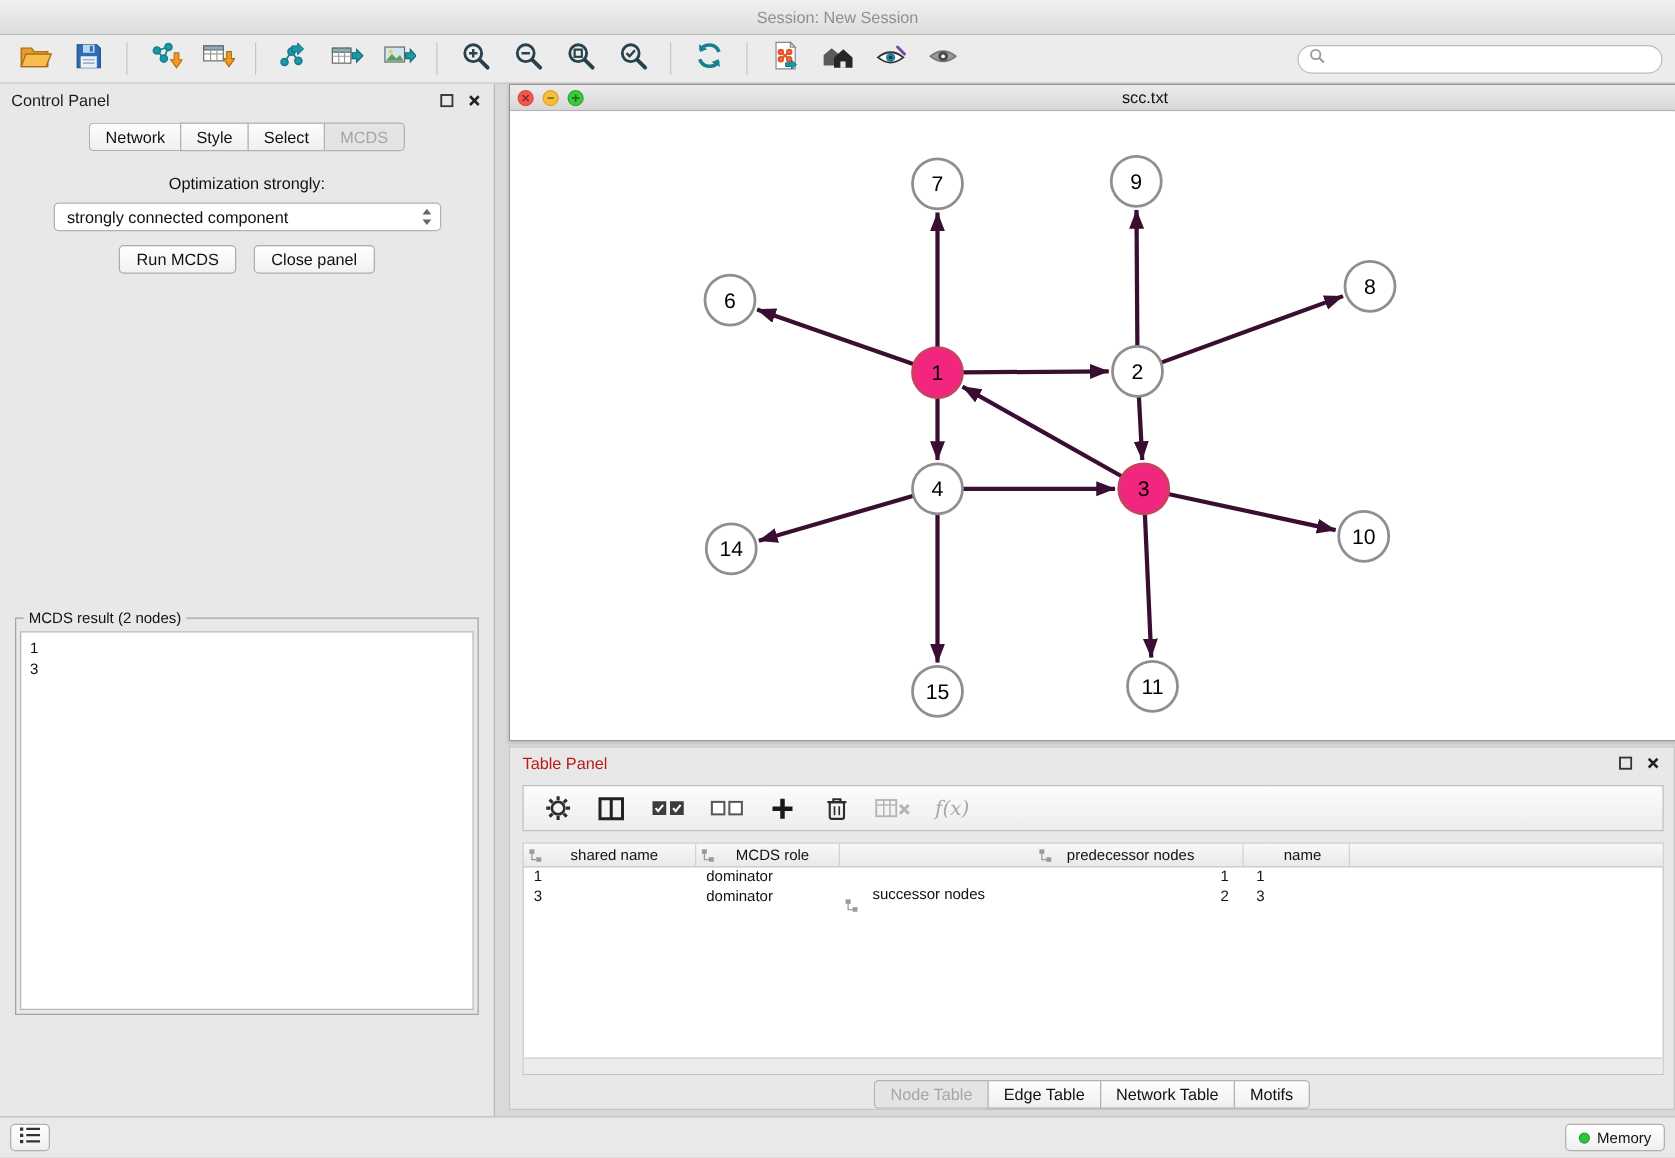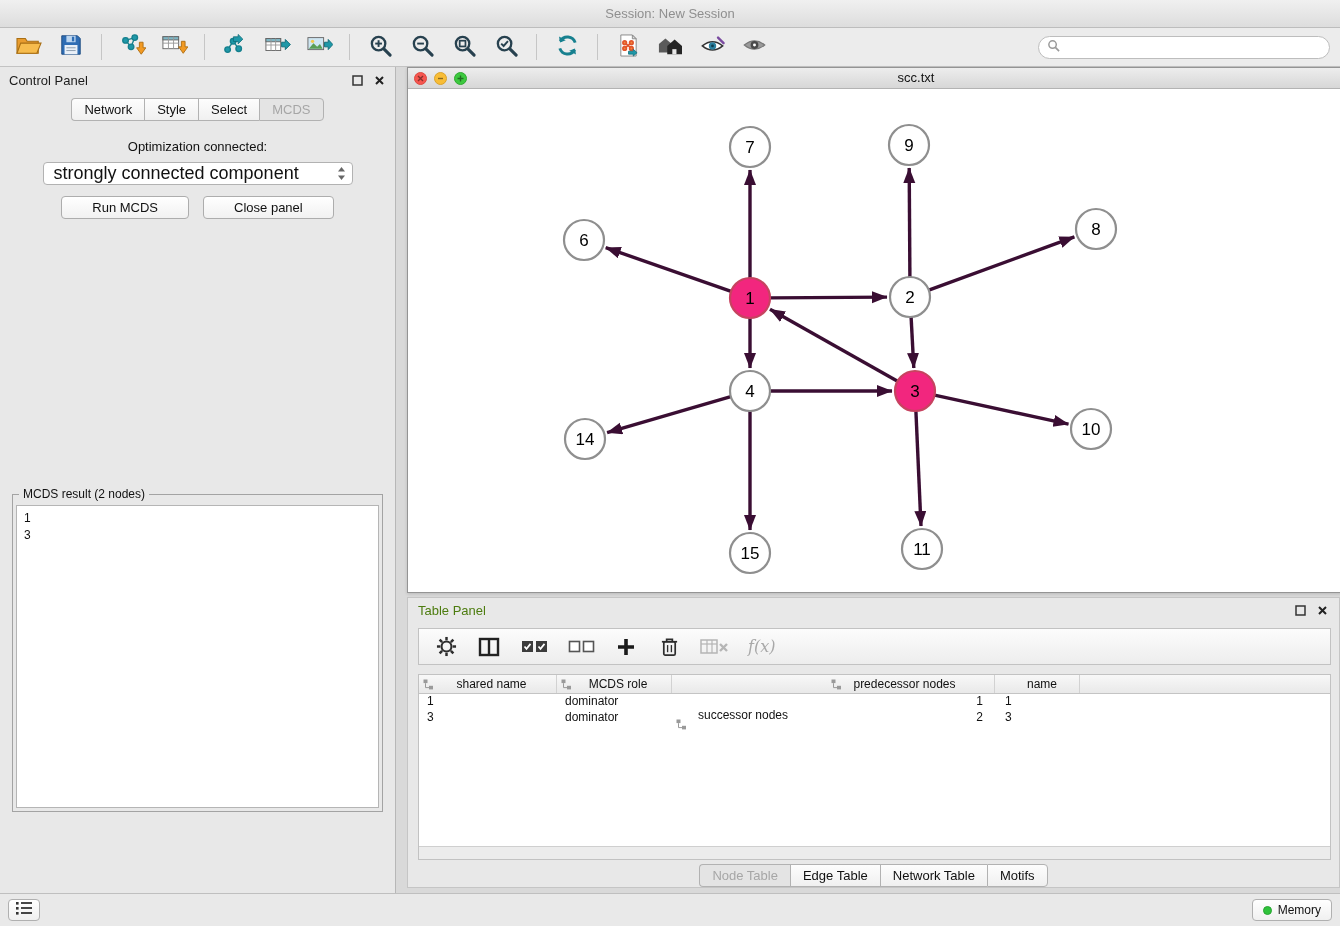--- a/index.html
+++ b/index.html
@@ -31,24 +31,24 @@
   .seg { display:flex; justify-content:center; }
   .seg .tab { padding:3px 12px; font-size:13px; color:#111; text-align:center;
     background:linear-gradient(#fdfdfd,#f0f0f0); border:1px solid #b2b2b2; border-right:none; }
   .seg .tab:first-child { border-radius:4px 0 0 4px; }
   .seg .tab:last-child { border-right:1px solid #b2b2b2; border-radius:0 4px 4px 0; }
   .seg .tab.active { background:#e4e4e4; color:#a6a6a6; }
 
   .cp-tabs { margin-top:5px; }
   .opt-label { margin-top:18px; text-align:center; font-size:13px; color:#111; }
   .dropdown { margin:8px auto 0; width:310px; height:23px; background:#fff; border:1px solid #b2b2b2;
-    border-radius:4px; display:flex; align-items:center; padding:0 6px 0 10px; font-size:18px; color:#111; }
+    border-radius:4px; display:flex; align-items:center; padding:0 6px 0 10px; font-size:13px; color:#111; }
   .dropdown .dd-arrows { margin-left:auto; display:flex; align-items:center; }
   .cp-buttons { margin-top:11px; display:flex; justify-content:center; gap:14px; }
-  .btn { height:23px; padding:0 30px; font-size:13px; color:#111;
+  .btn { height:23px; padding:0 13px; font-size:13px; color:#111;
     background:linear-gradient(#ffffff,#f1f1f1); border:1px solid #adadad; border-radius:4px; }
 
   .result-group { position:absolute; left:12px; top:427px; width:371px; height:318px;
     border:1px solid #a3a3a3; }
   .result-title { position:absolute; top:-8px; left:6px; background:#e8e8e8; padding:0 4px;
     font-size:12px; color:#111; }
   .result-box { position:absolute; top:10px; left:3px; right:3px; bottom:3px;
     background:#fff; border:1px solid #b5b5b5; padding:4px 7px; font-size:12px; line-height:17px; color:#111;
     overflow:auto; }
 
@@ -60,21 +60,21 @@
   .traffic { position:absolute; left:6px; top:4px; display:flex; gap:7px; }
   .light { width:13px; height:13px; border-radius:50%; display:flex; align-items:center; justify-content:center; }
   .light-red { background:#f6564f; border:1px solid #dd4840; }
   .light-yellow { background:#f8bd36; border:1px solid #dba32b; }
   .light-green { background:#3dc93f; border:1px solid #2fa930; }
   .net-canvas { position:absolute; top:21px; left:0; width:931px; height:503px; background:#fff; }
 
   
   .table-panel { position:absolute; left:407px; top:597px; width:933px; height:291px;
     background:#e8e8e8; border:1px solid #c5c5c5; }
-  .tp-header { height:24px; display:flex; align-items:center; padding:0 10px; font-size:13px; color:#4d7c0f; }
+  .tp-header { height:24px; display:flex; align-items:center; padding:0 10px; font-size:13px; color:#b91c1c; }
   .tp-toolbar { position:absolute; top:30px; left:10px; width:913px; height:37px;
     background:linear-gradient(#fcfcfc,#ededed); border:1px solid #c2c2c2;
     display:flex; align-items:center; padding:0 14px; gap:17px; }
   .tp-toolbar .ticon { display:flex; align-items:center; justify-content:center; width:26px; height:26px; }
   .fx-label { font-family:"DejaVu Serif",serif; font-style:italic; font-size:16px; color:#a8a8a8; }
 
   .tp-table { position:absolute; top:76px; left:10px; width:913px; height:186px;
     background:#fff; border:1px solid #c2c2c2; display:flex; flex-direction:column; }
   .thead { display:flex; height:19px; background:linear-gradient(#f8f8f8,#e9e9e9); border-bottom:1px solid #c4c4c4; }
   .th { position:relative; display:flex; align-items:center; justify-content:center;
@@ -342,21 +342,21 @@
     </span>
   </div>
 
   <div class="seg cp-tabs">
     <div class="tab">Network</div>
     <div class="tab">Style</div>
     <div class="tab">Select</div>
     <div class="tab active">MCDS</div>
   </div>
 
-  <div class="opt-label">Optimization connected:</div>
+  <div class="opt-label">Optimization strongly:</div>
 
   <div class="dropdown">
     <span>strongly connected component</span>
     <span class="dd-arrows">
       <svg width="9" height="15" viewBox="0 0 9 15">
         <path d="M4.5 1 L8 5.5 H1 z" fill="#666"></path>
         <path d="M4.5 14 L1 9.5 H8 z" fill="#666"></path>
       </svg>
     </span>
   </div>

